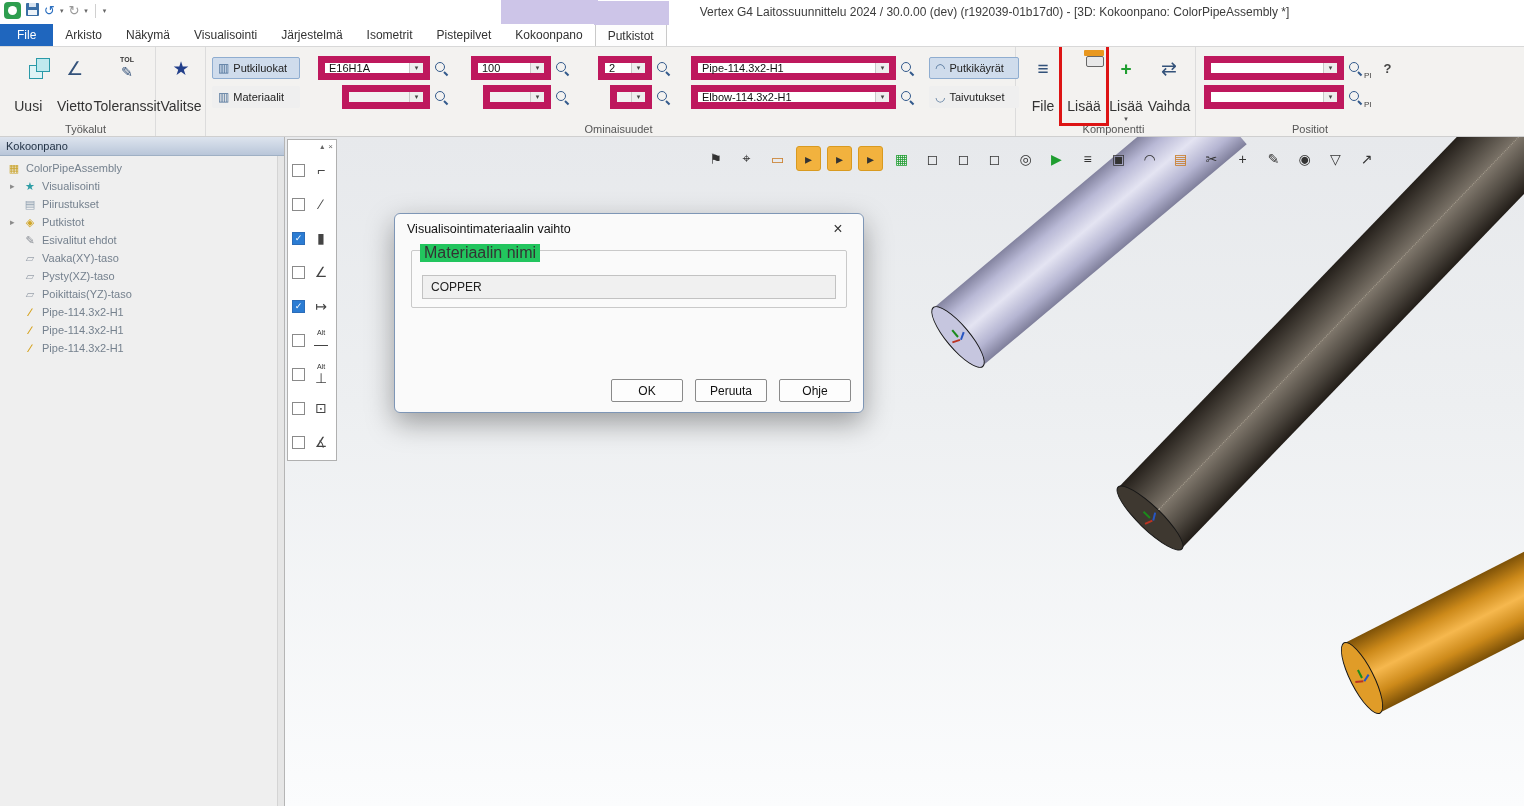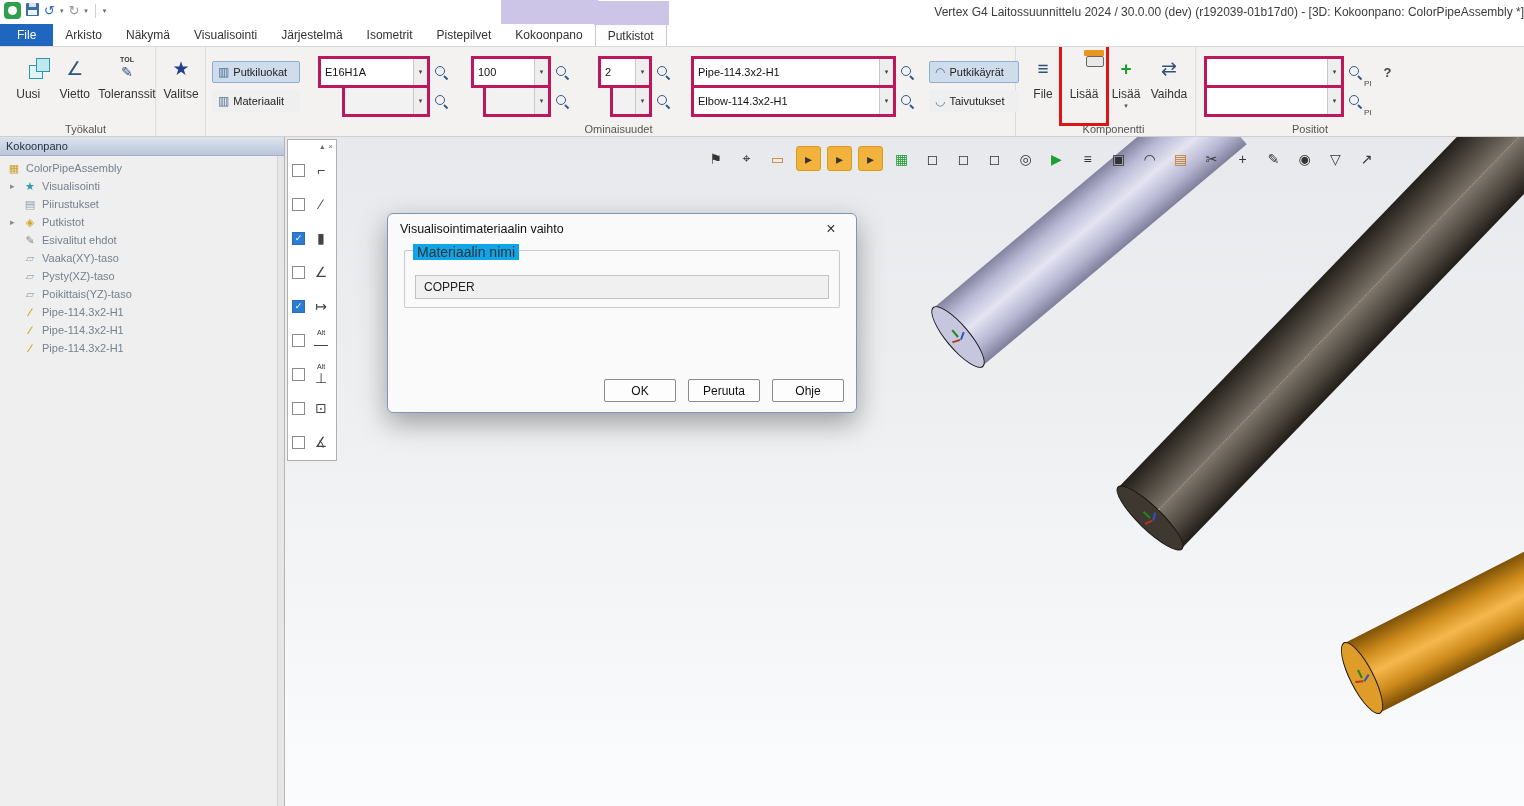--- a/index.html
+++ b/index.html
@@ -13,54 +13,54 @@
   .qat{position:absolute;left:4px;top:2px;display:flex;align-items:center;gap:5px;z-index:3;}
   .logo{width:17px;height:17px;border-radius:4px;background:#2e9e4f;position:relative;display:inline-block;}
   .logo::after{content:"";position:absolute;inset:4px;border-radius:50%;background:#fff;}
   .floppy{width:13px;height:13px;background:#3a6ea5;position:relative;display:inline-block;border-radius:1px;}
   .floppy::before{content:"";position:absolute;left:3px;top:0;width:7px;height:4px;background:#d7e3f0;}
   .floppy::after{content:"";position:absolute;left:2px;bottom:1px;width:9px;height:5px;background:#eef3f8;}
   .qbtn{font-size:13px;line-height:15px;color:#2b6fc0;cursor:default;}
   .qbtn.redo{color:#9a9a9a;}
   .qcaret{font-size:7px;color:#666;}
   .qdiv{width:1px;height:14px;background:#d0d0d0;margin:0 2px;}
-  .title-text{position:absolute;left:465px;right:0;top:5px;text-align:right;font-size:12px;color:#3c3c3c;white-space:nowrap;}
+  .title-text{position:absolute;left:465px;right:0;top:5px;text-align:center;font-size:12px;color:#3c3c3c;white-space:nowrap;}
 
   
   .menubar{position:absolute;top:24px;left:0;right:0;height:23px;background:#fff;border-bottom:1px solid #d8d8d8;display:flex;align-items:stretch;z-index:2;}
   .tab{position:relative;padding:0 12px;display:flex;align-items:center;font-size:12px;color:#333;cursor:default;}
   .tab-file{background:#1f66be;color:#fff;padding:0 17px;}
   .tab-active{background:#fdfdfd;border:1px solid #c9c9c9;border-bottom:none;z-index:2;}
   .grp-hl{position:absolute;left:-2px;right:-3px;top:-24px;height:24px;background:#cdc5e8;z-index:1;}
 
   
   .ribbon{position:absolute;top:47px;left:0;right:0;height:90px;background:#f3f2f0;border-bottom:1px solid #cfcfcf;z-index:1;}
   .rgroup{position:absolute;top:0;bottom:0;border-right:1px solid #dcdcdc;}
   .g-tyokalut{left:0;width:156px;}
   .g-kopioi{left:156px;width:50px;}
   .g-omin{left:206px;width:810px;}
   .g-komp{left:1016px;width:180px;}
   .g-pos{left:1196px;width:212px;border-right:none;}
   .glabel{position:absolute;bottom:1px;left:16px;right:0;text-align:center;font-size:11px;color:#555;}
   .grow{display:flex;gap:2px;padding-left:6px;}
   .rbig{display:flex;flex-direction:column;align-items:center;width:46px;height:70px;margin-top:3px;padding-top:6px;border-radius:3px;cursor:default;}
   .ricon{height:26px;font-size:19px;line-height:26px;color:#33527a;}
-  .rlabel{font-size:12px;color:#333;margin-top:5px;white-space:nowrap;}
+  .rlabel{font-size:14px;color:#333;margin-top:16px;white-space:nowrap;}
   .rcaret{font-size:7px;color:#555;margin-top:1px;}
   .icon-uusi{position:relative;width:22px;height:24px;}
   .icon-uusi::before,.icon-uusi::after{content:"";position:absolute;width:12px;height:12px;border:1.5px solid #2a9aa8;background:#dff4f6;}
   .icon-uusi::before{left:1px;top:9px;}
   .icon-uusi::after{left:8px;top:2px;background:#bfe9ee;}
   .icon-tol{display:flex;flex-direction:column;align-items:center;height:26px;}
   .tolbadge{font-size:7px;font-weight:bold;color:#333;line-height:8px;}
   .icon-tol .tglyph{font-size:14px;line-height:16px;color:#33527a;}
   .icon-vari{position:relative;width:20px;height:18px;margin-top:4px;}
   .icon-vari::before{content:"";position:absolute;left:2px;top:0;width:16px;height:9px;border:1.5px solid #666;border-radius:2px;background:#e8e8e8;}
   .icon-vari::after{content:"";position:absolute;left:0;bottom:0;width:20px;height:6px;background:#e8971e;border-radius:1px;}
-  .combo{display:flex;align-items:center;height:32px;background:#fff;border:3px solid #be185d;flex:none;}
+  .combo{display:flex;align-items:center;height:24px;background:#fff;border:7px solid #be185d;flex:none;}
   .combo.dis{background:#f2f2f2;}
   .cval{flex:1;padding:0 4px;font-size:11px;color:#111;white-space:nowrap;overflow:hidden;}
   .cbtn{width:14px;align-self:stretch;font-size:7px;display:flex;align-items:center;justify-content:center;color:#444;border-left:1px solid #c8c8c8;background:#eeeeee;}
   .mag{width:16px;height:16px;position:relative;display:inline-block;flex:none;margin-left:3px;cursor:default;}
   .mag::before{content:"";position:absolute;left:2px;top:2px;width:8px;height:8px;border:1.5px solid #335a8c;border-radius:50%;}
   .mag::after{content:"";position:absolute;left:11px;top:11px;width:5px;height:2px;background:#335a8c;transform:rotate(45deg);transform-origin:left center;}
   .tbtn{display:inline-flex;align-items:center;gap:4px;height:22px;padding:0 5px;font-size:11px;color:#222;border:1px solid transparent;border-radius:2px;flex:none;cursor:default;}
   .tbtn.on{background:#cfdcec;border-color:#8fadd0;}
   .ticon2{font-size:12px;color:#4a6e96;}
   .omin-r1{position:absolute;left:6px;top:9px;display:flex;align-items:center;}
@@ -125,25 +125,25 @@
   .pipe-lavender .cap{background:#c6c6df;}
   .pipe-dark .cap{background:#3e3830;}
   .pipe-orange .cap{background:#e09c28;}
   .triad{position:absolute;left:50%;top:50%;width:0;height:0;}
   .triad i{position:absolute;display:block;}
   .t-up{width:2px;height:9px;left:-1px;top:-9px;background:#1b8a1b;}
   .t-red{width:8px;height:2px;left:-8px;top:1px;background:#bb3322;transform:rotate(22deg);}
   .t-blue{width:8px;height:2px;left:0;top:1px;background:#2855c2;transform:rotate(-30deg);}
 
   
-  .dialog{position:absolute;left:102px;top:76px;width:470px;height:200px;background:#fafafa;border:1px solid #7e96b6;border-radius:6px;box-shadow:0 10px 28px rgba(0,0,0,.35);z-index:10;}
+  .dialog{position:absolute;left:109px;top:76px;width:470px;height:200px;background:#fafafa;border:1px solid #7e96b6;border-radius:6px;box-shadow:0 10px 28px rgba(0,0,0,.35);z-index:10;}
   .dlg-title{height:30px;display:flex;align-items:center;padding:0 12px;font-size:12.5px;color:#111;}
   .dlg-close{margin-left:auto;width:26px;height:24px;display:flex;align-items:center;justify-content:center;font-size:16px;color:#333;cursor:default;}
   .fieldset{position:absolute;left:16px;right:16px;top:36px;height:58px;border:1px solid #c9c9c9;border-radius:2px;}
-  .fs-label{position:absolute;left:8px;top:-7px;background:#0ea5e9;padding:0 4px;font-size:14px;color:#333;}
+  .fs-label{position:absolute;left:8px;top:-7px;background:#22c55e;padding:0 4px;font-size:16px;color:#333;}
   .material-input{position:absolute;left:10px;right:10px;top:24px;height:24px;background:#f0f0f0;border:1px solid #c2c2c2;font-size:12px;color:#222;padding:0 8px;font-family:inherit;}
   .dlg-btnrow{position:absolute;left:16px;right:16px;top:100px;display:flex;align-items:center;}
   .dbtn{height:23px;background:#fdfdfd;border:1px solid #8a8a8a;border-radius:2px;font-size:12px;color:#111;font-family:inherit;cursor:default;}
   .b-palauta{width:148px;margin-left:8px;}
   .b-valitse{width:96px;margin-left:auto;border:1.5px solid #2a6dbf;}
   .b-poimi{width:100px;margin-left:26px;margin-right:8px;}
   .dlg-footer{position:absolute;right:12px;top:165px;display:flex;gap:12px;}
   .fbtn{width:72px;height:23px;background:#fdfdfd;border:1px solid #8a8a8a;border-radius:2px;font-size:12px;color:#111;font-family:inherit;cursor:default;}
 </style>
 </head>

